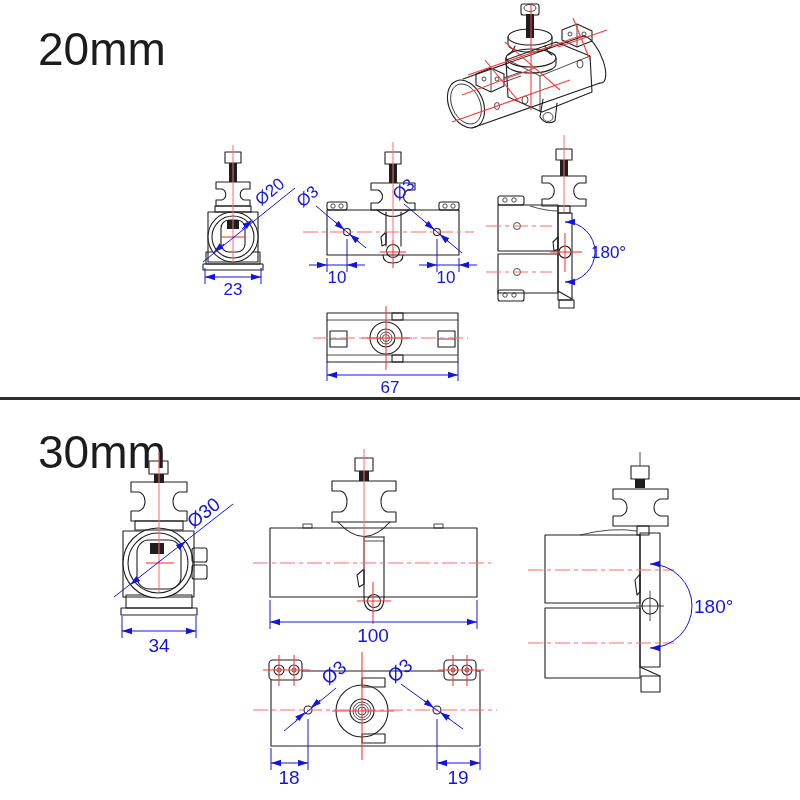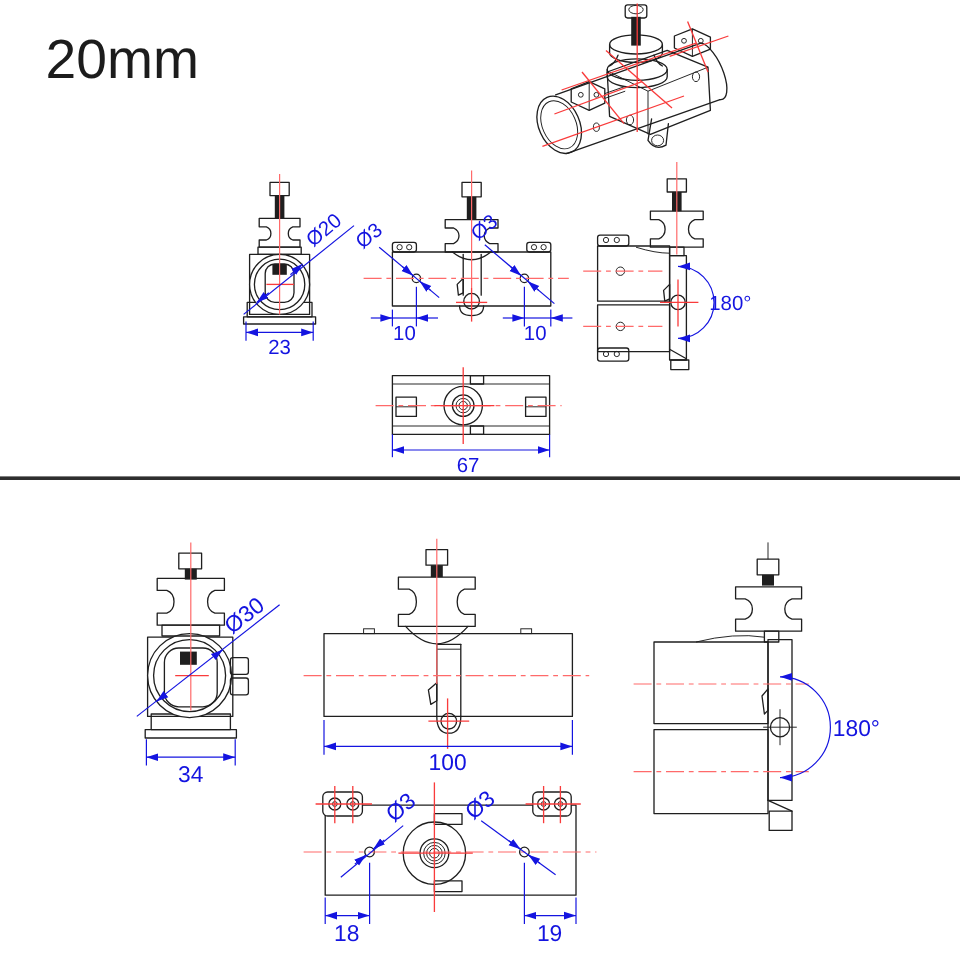--- a/index.html
+++ b/index.html
@@ -229,20 +229,21 @@
     <line class="clb" x1="362" y1="338" x2="412" y2="338"></line>
 
     <line class="dim" x1="327" y1="362" x2="327" y2="381"></line>
     <line class="dim" x1="458" y1="362" x2="458" y2="381"></line>
     <line class="dim" x1="327" y1="375" x2="458" y2="375" marker-start="url(#arr)" marker-end="url(#arr)"></line>
     <text class="dimtxt" text-anchor="middle" x="390" y="393">67</text>
   </svg>
 
   <div class="divider" style="top:397px;"></div>
 
+  <div class="section-label" style="left:38px;top:425px;">30mm</div>
 
   <svg class="abs" style="left:100px;top:450px;" width="145" height="210" viewBox="100 450 145 210">
     <rect class="ol" x="123" y="531" width="71" height="66"></rect>
     <rect class="ol" x="126" y="595" width="66" height="13"></rect>
     <rect class="ol" x="121" y="608" width="76" height="7"></rect>
     <circle class="ol wfill" cx="158" cy="563" r="35"></circle>
     <circle class="ol" cx="158" cy="563" r="30"></circle>
     <rect class="ol" x="137" y="540" width="44" height="49" rx="12"></rect>
     <rect class="fillb" x="150" y="543" width="14" height="11"></rect>
     <rect class="ol" x="192" y="548" width="15" height="14" rx="2"></rect>

